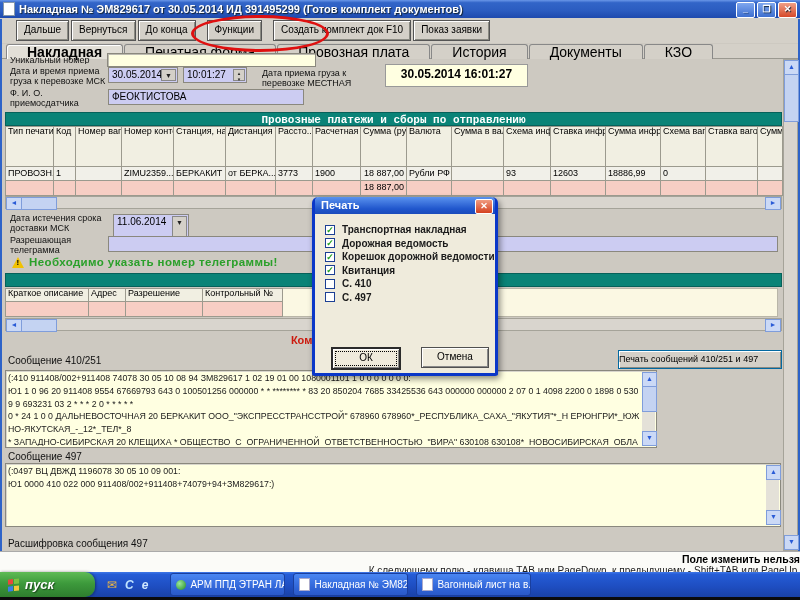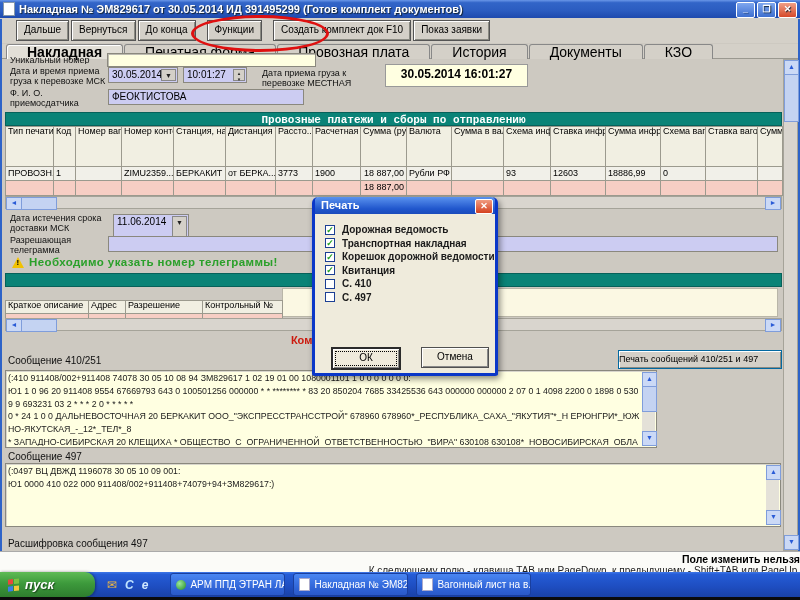--- a/index.html
+++ b/index.html
@@ -275,21 +275,21 @@
   <div class="abs flabel" style="left:10px;top:235px;width:90px;">Разрешающая телеграмма</div>
   <div class="abs lav" style="left:108px;top:236px;width:670px;height:16px;"></div>
 
   <div class="abs" style="left:12px;top:256px;display:flex;align-items:center;">
     <span class="warn-tri"></span>
     <span class="warn">Необходимо указать номер телеграммы!</span>
   </div>
 
   <div class="abs tealband" style="left:5px;top:273px;width:777px;height:14px;"></div>
   <div class="abs" style="left:282px;top:288px;width:496px;height:29px;background:#FBF8E3;border:1px solid #b9b6a8;box-sizing:border-box;"></div>
-  <table class="grid abs" style="left:5px;top:288px;width:277px;margin-top:12px;">
+  <table class="grid abs" style="left:5px;top:288px;width:277px;">
     <colgroup>
         <col style="width:83px">
         <col style="width:37px">
         <col style="width:77px">
         <col style="width:80px">
       </colgroup>
     <tbody>
         <tr style="height:13px;">
       <td class="hdr">Краткое описание</td>
       <td class="hdr">Адрес</td>
@@ -347,25 +347,25 @@
   </div>
 
   <div class="abs dialog">
     <div class="dlg-title">
       <span>Печать</span>
       <span class="dlg-close">✕</span>
     </div>
     <div style="margin-top:9px;">
       <div class="chk-row">
         <span class="chk checked"></span>
+        <span class="chk-label">Транспортная накладная</span>
+      </div>
+      <div class="chk-row">
+        <span class="chk checked"></span>
         <span class="chk-label">Дорожная ведомость</span>
-      </div>
-      <div class="chk-row">
-        <span class="chk checked"></span>
-        <span class="chk-label">Транспортная накладная</span>
       </div>
       <div class="chk-row">
         <span class="chk checked"></span>
         <span class="chk-label">Корешок дорожной ведомости</span>
       </div>
       <div class="chk-row">
         <span class="chk checked"></span>
         <span class="chk-label">Квитанция</span>
       </div>
       <div class="chk-row">

